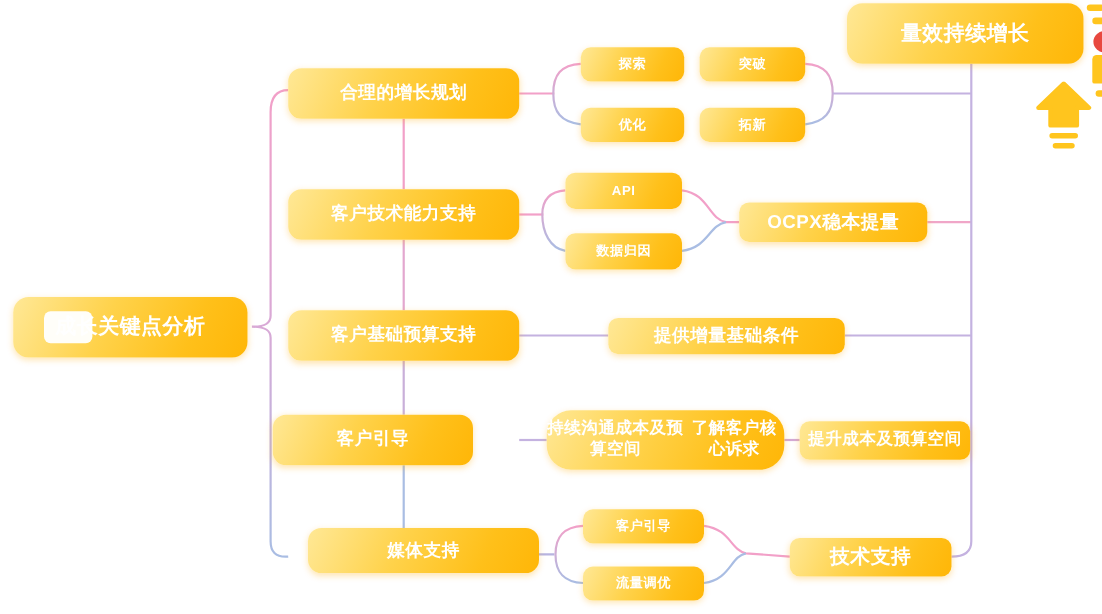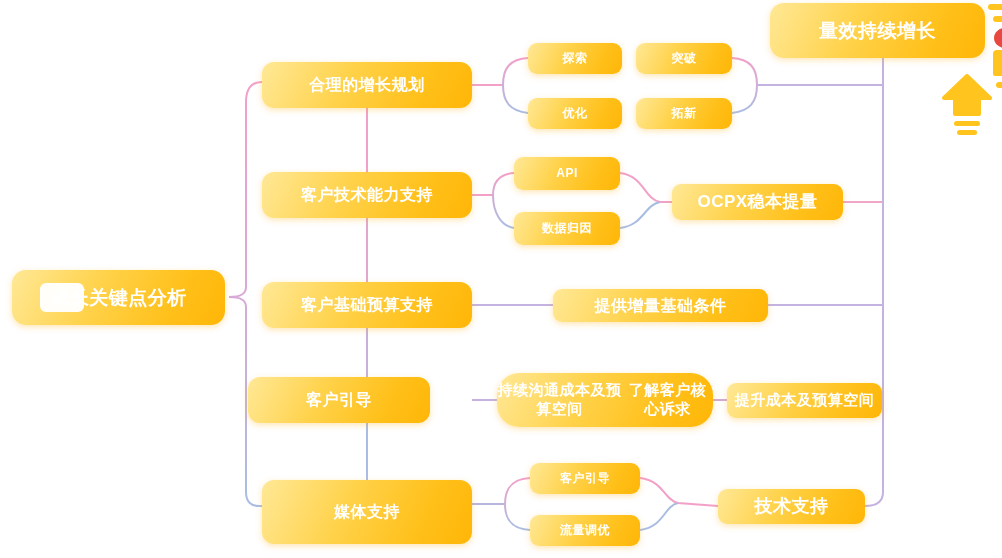--- a/index.html
+++ b/index.html
@@ -82,21 +82,21 @@
 
   <div class="node root" style="left:12px;top:270px;width:213px;height:55px">
     <span>成长关键点分析</span>
     <div class="redaction"></div>
   </div>
 
   <div class="node big" style="left:262px;top:62px;width:210px;height:46px">合理的增长规划</div>
   <div class="node big" style="left:262px;top:172px;width:210px;height:46px">客户技术能力支持</div>
   <div class="node big" style="left:262px;top:282px;width:210px;height:46px">客户基础预算支持</div>
   <div class="node big" style="left:248px;top:377px;width:182px;height:46px">客户引导</div>
-  <div class="node big" style="left:262px;top:480px;width:210px;height:64px">媒体支持</div>
+  <div class="node big" style="left:280px;top:480px;width:210px;height:41px">媒体支持</div>
 
   <div class="node small" style="left:528px;top:43px;width:94px;height:31px">探索</div>
   <div class="node small" style="left:636px;top:43px;width:96px;height:31px">突破</div>
   <div class="node small" style="left:528px;top:98px;width:94px;height:31px">优化</div>
   <div class="node small" style="left:636px;top:98px;width:96px;height:31px">拓新</div>
 
   <div class="node small" style="left:514px;top:157px;width:106px;height:33px">API</div>
   <div class="node small" style="left:514px;top:212px;width:106px;height:33px">数据归因</div>
   <div class="node mid" style="left:672px;top:184px;width:171px;height:36px;font-size:17px">OCPX稳本提量</div>
 

